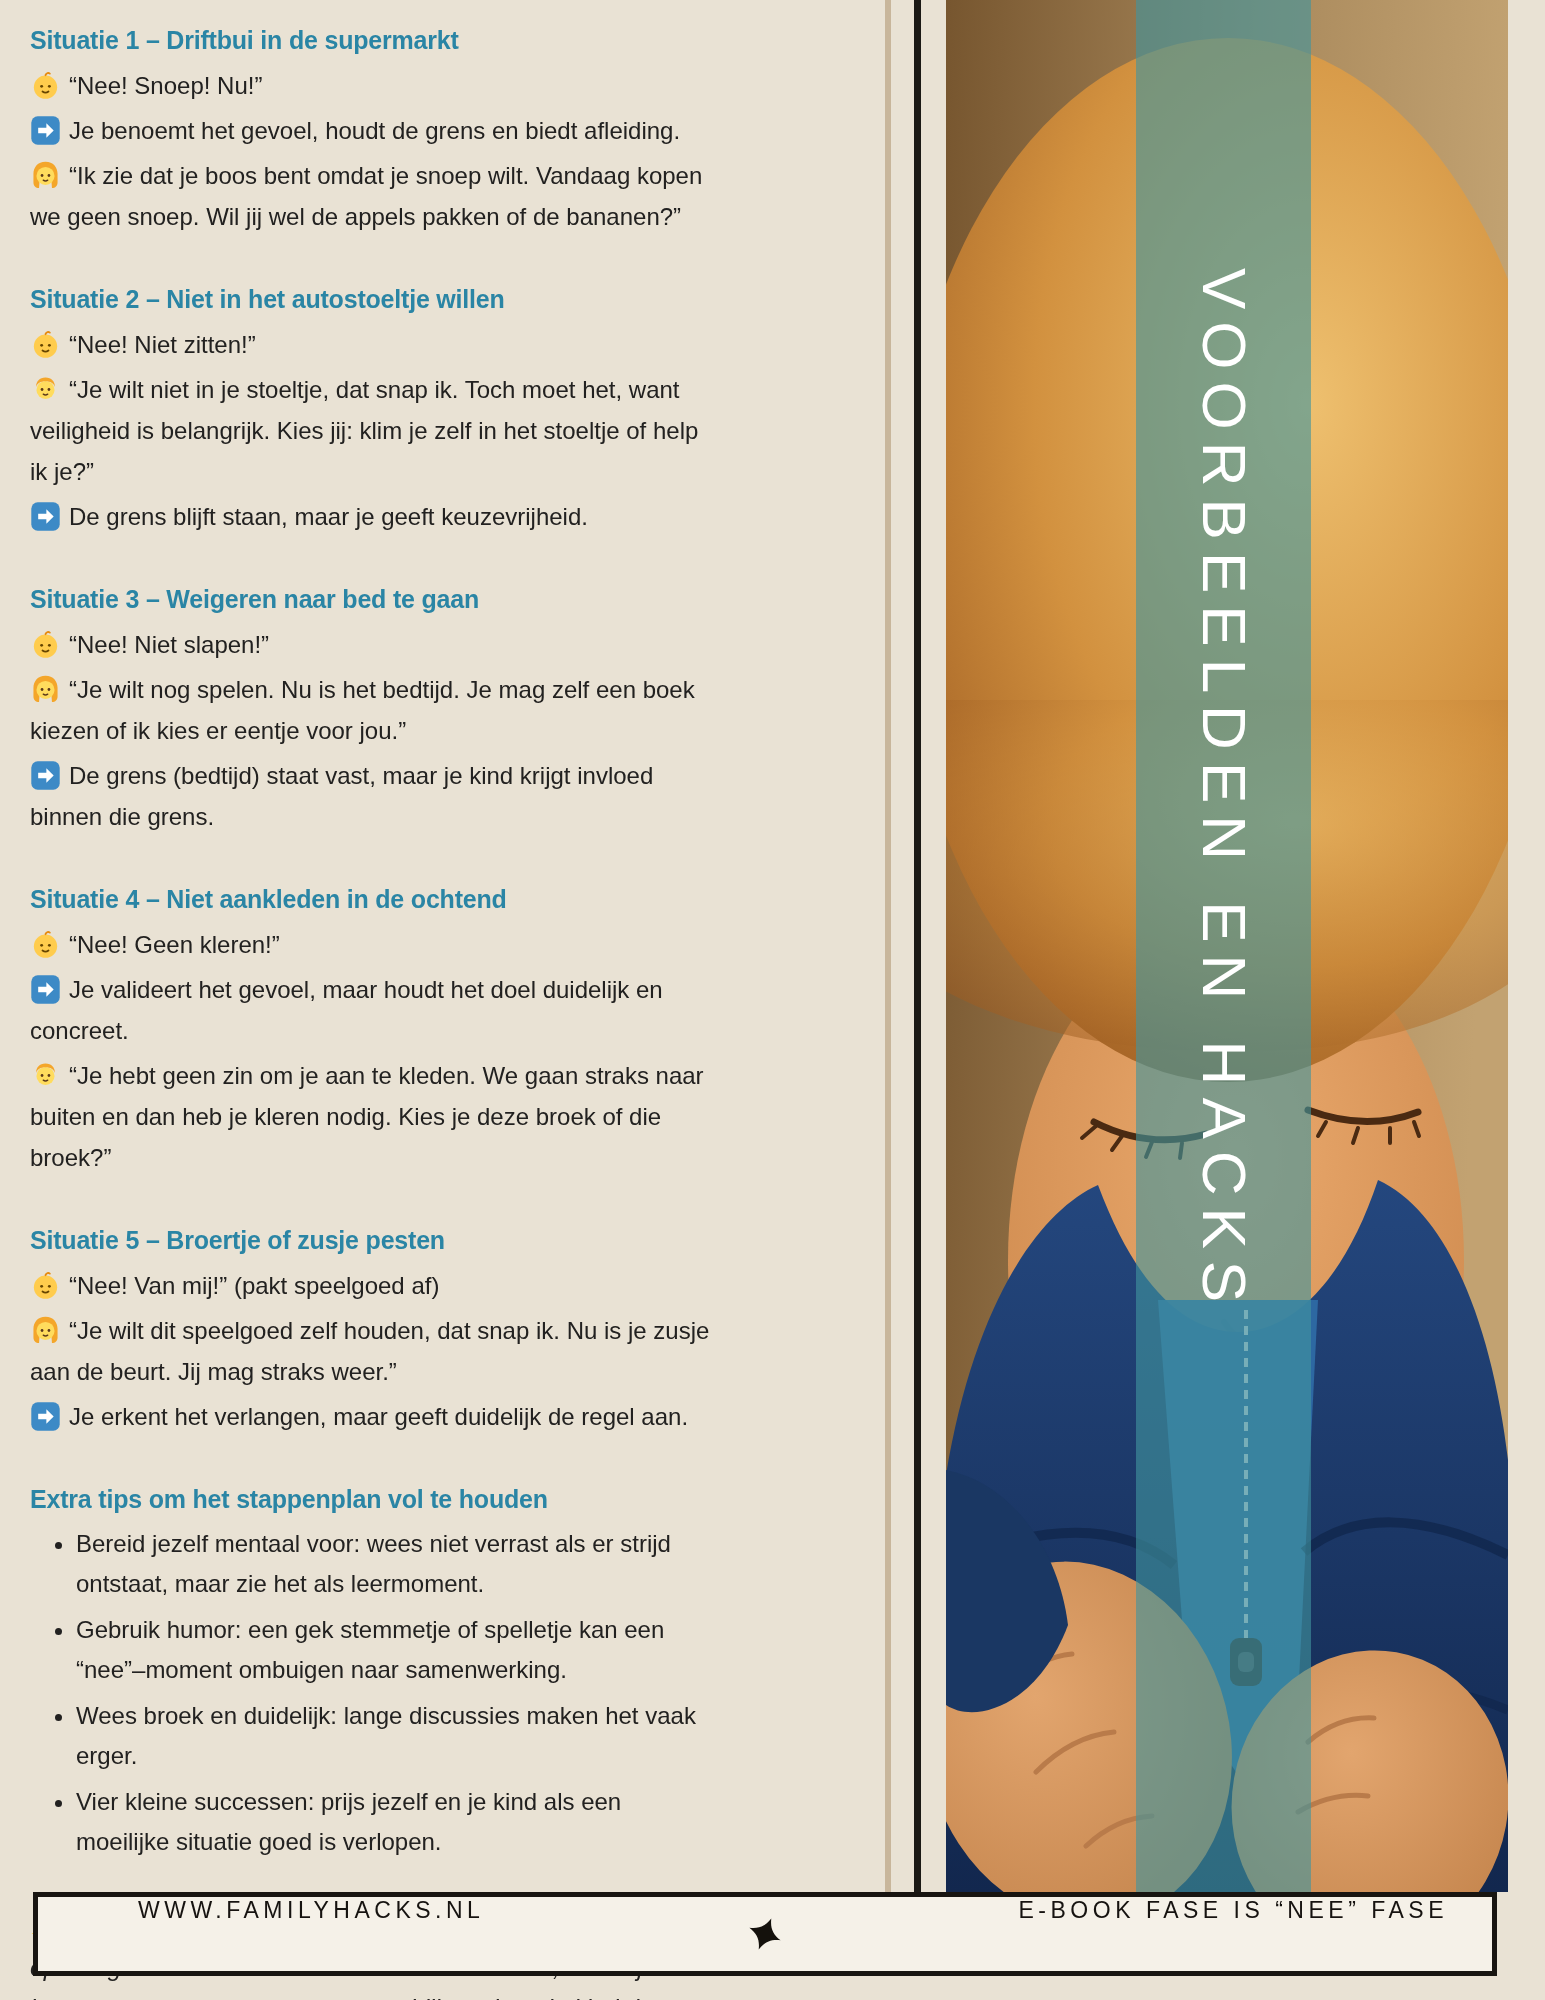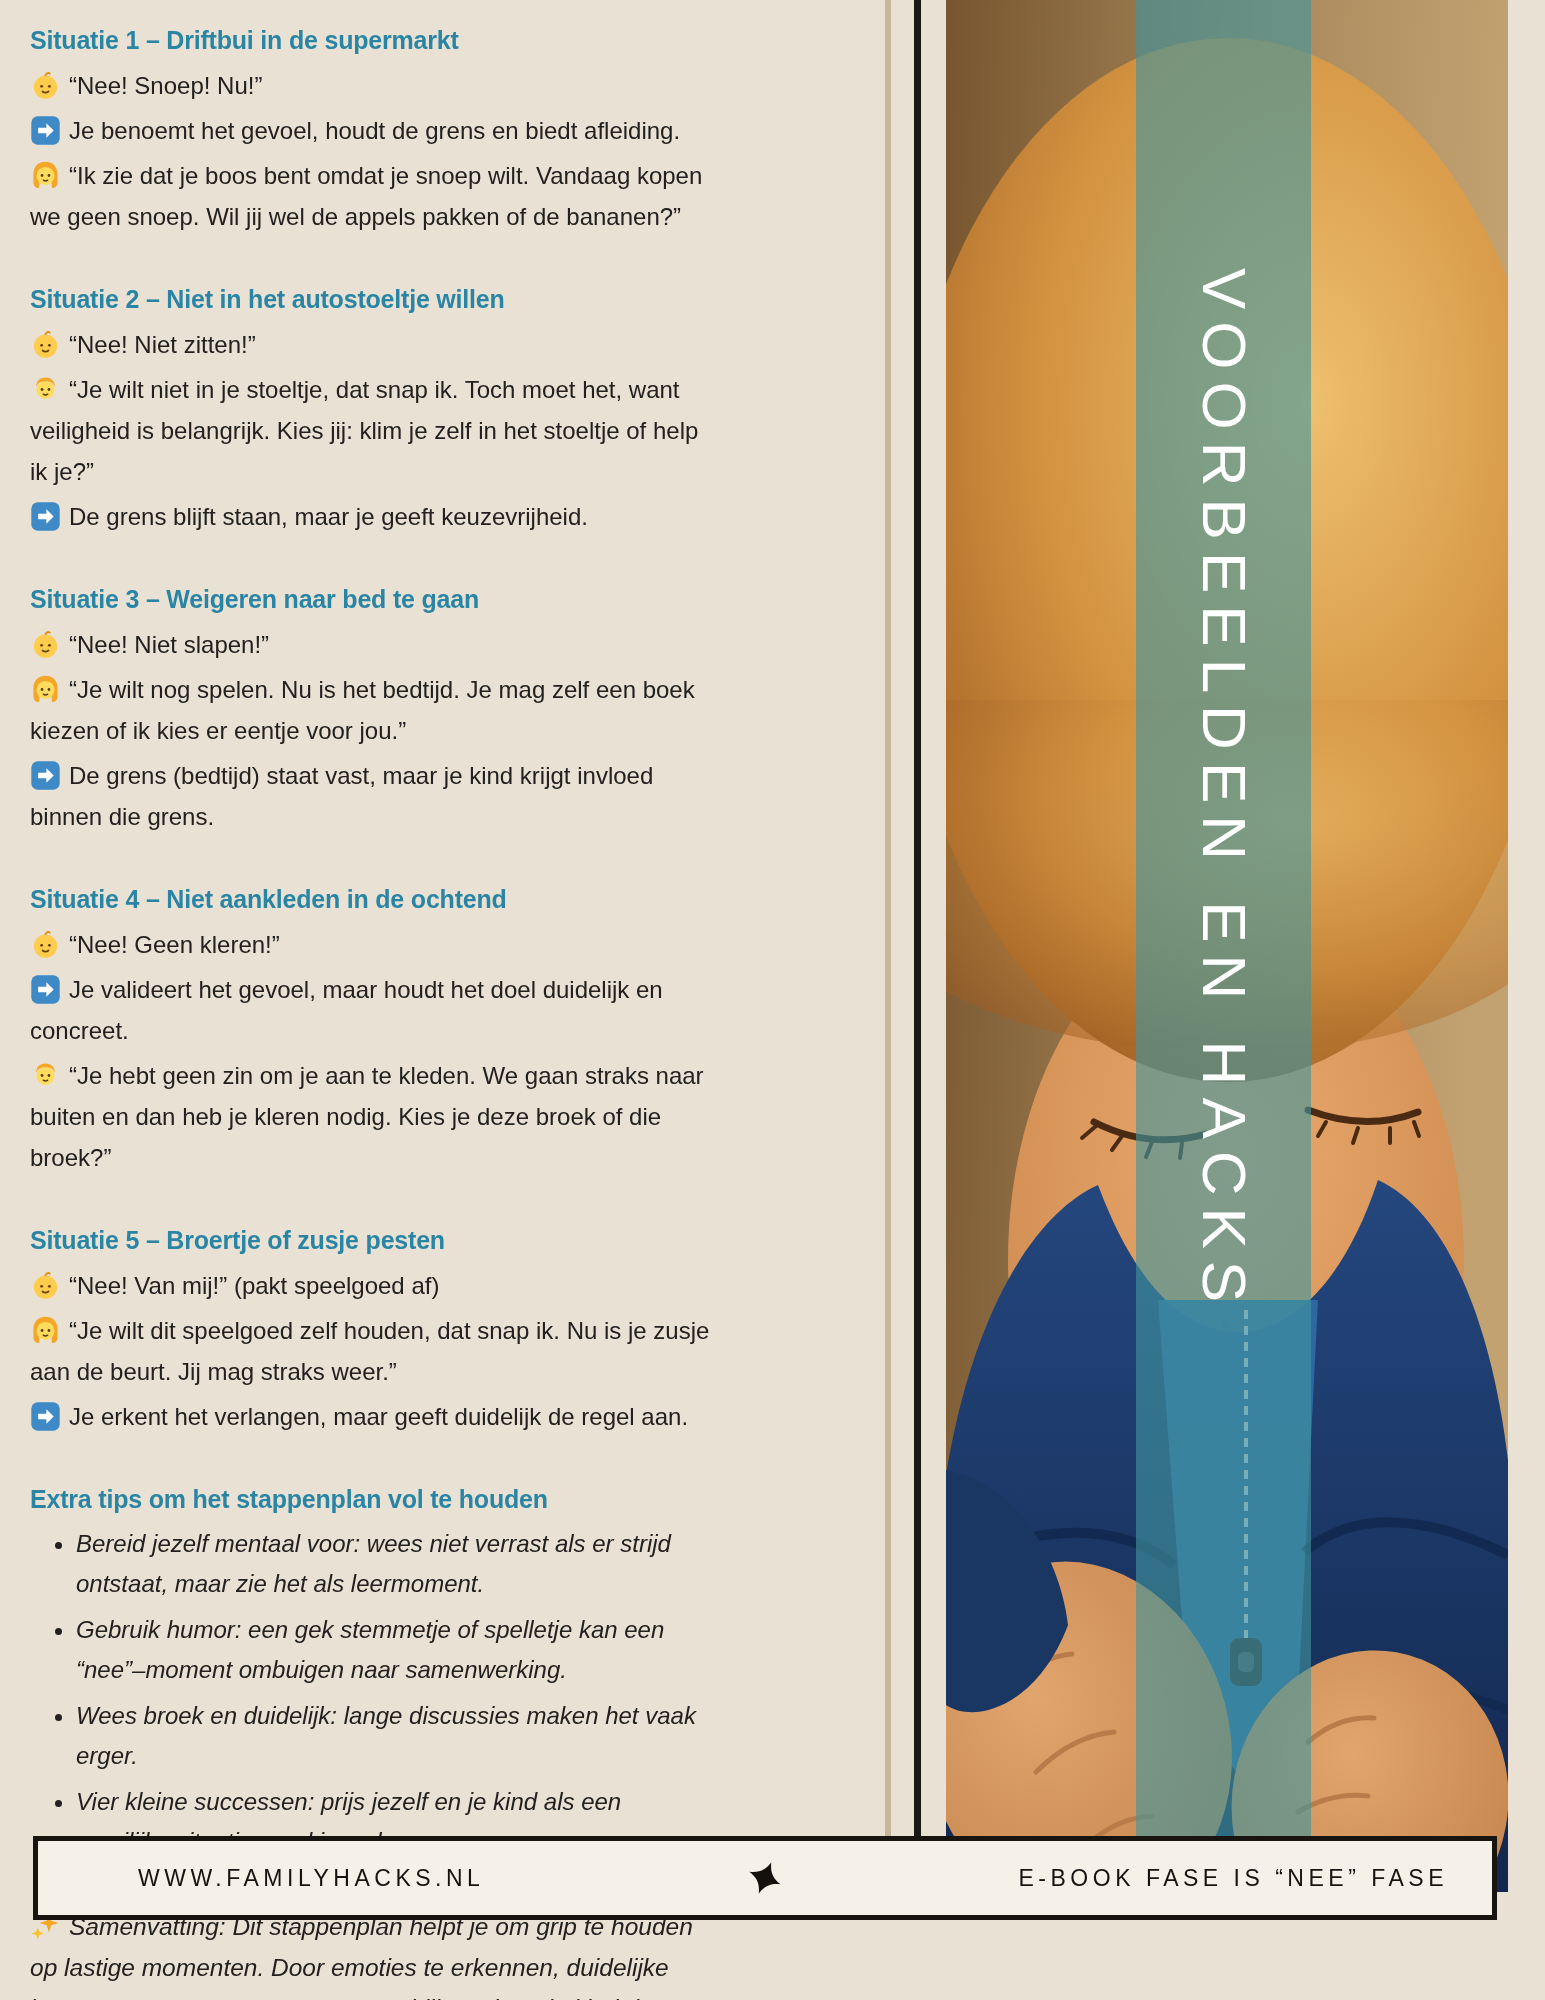--- a/index.html
+++ b/index.html
@@ -29,44 +29,44 @@
   .line{margin:0 0 4px 0;font-size:24px;line-height:41px;}
   section.sit{margin:0 0 46px 0;}
   section.tips{margin:0 0 44px 0;}
   .icon{display:inline-block;width:31px;height:31px;vertical-align:-7px;margin-right:8px;}
   .icon svg{width:100%;height:100%;display:block;}
   
   .parent-icon svg .w,.parent-icon svg .m{display:none;}
   .parent-icon.woman svg .w{display:inline;}
   .parent-icon.man svg .m{display:inline;}
   ul.tips-list{margin:2px 0 0 0;padding:0 0 0 46px;}
-  ul.tips-list li{margin:0 0 6px 0;font-size:24px;line-height:40px;font-style:italic;}
+  ul.tips-list li{margin:0 0 6px 0;font-size:24px;line-height:40px;}
   .summary{margin:0;font-size:24.5px;line-height:41px;font-style:italic;}
   .summary .icon{font-style:normal;}
   
   .line-tan{position:absolute;left:885px;top:0;width:6px;height:1892px;background:#c8b69b;}
   .line-black{position:absolute;left:914px;top:0;width:7px;height:1892px;background:#1b1915;}
   
   .photo{position:absolute;left:946px;top:0;width:562px;height:1892px;overflow:hidden;}
   .photo svg{width:100%;height:100%;display:block;}
   .band{
     position:absolute;left:1136px;top:0;width:175px;height:1892px;
     background:var(--band);overflow:hidden;
   }
   .band-text{
     position:absolute;left:119px;top:268px;
     transform:rotate(90deg);transform-origin:0 0;
     white-space:nowrap;color:#ffffff;
     font-size:62px;line-height:62px;letter-spacing:12px;font-weight:400;
   }
   
   .footer{
-    position:absolute;left:33px;top:1836px;width:1464px;height:84px;
+    position:absolute;left:33px;top:1892px;width:1464px;height:84px;
     background:var(--footer_bg);border:5px solid var(--border_dark);
-    display:flex;align-items:center;justify-content:space-between;
+    display:flex;align-items:flex-start;justify-content:space-between;
     padding:0 44px 0 100px;
   }
   .footer-text{
     font-size:23px;letter-spacing:4.5px;color:#161310;font-weight:400;
   }
   .footer .star{
     position:absolute;left:50%;top:50%;width:42px;height:42px;
     transform:translate(-50%,-50%);margin:0;
   }
 </style>

